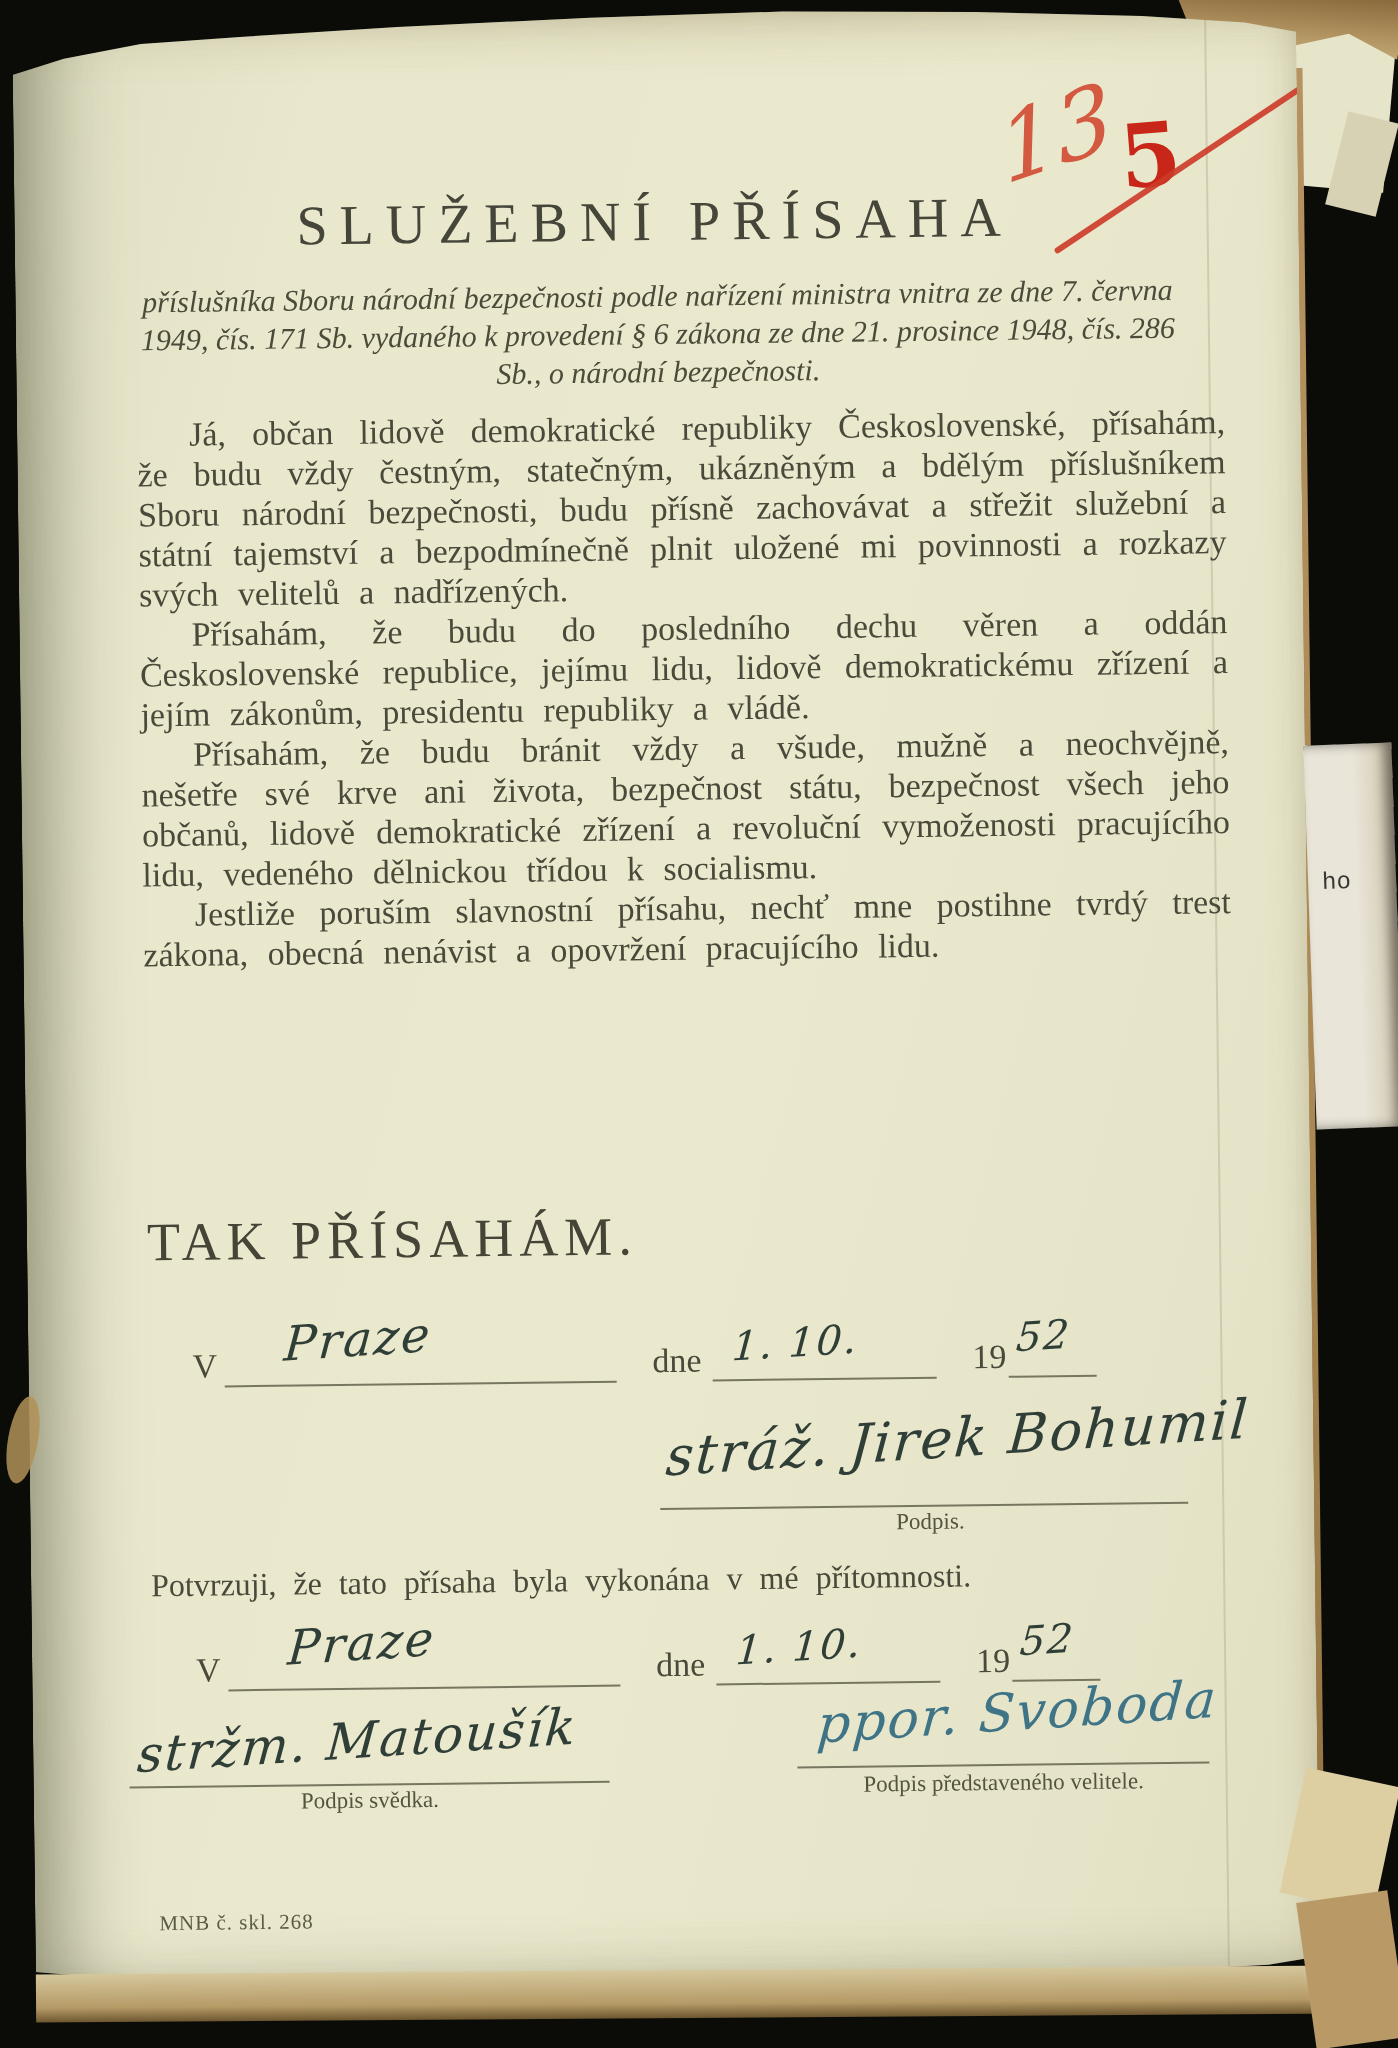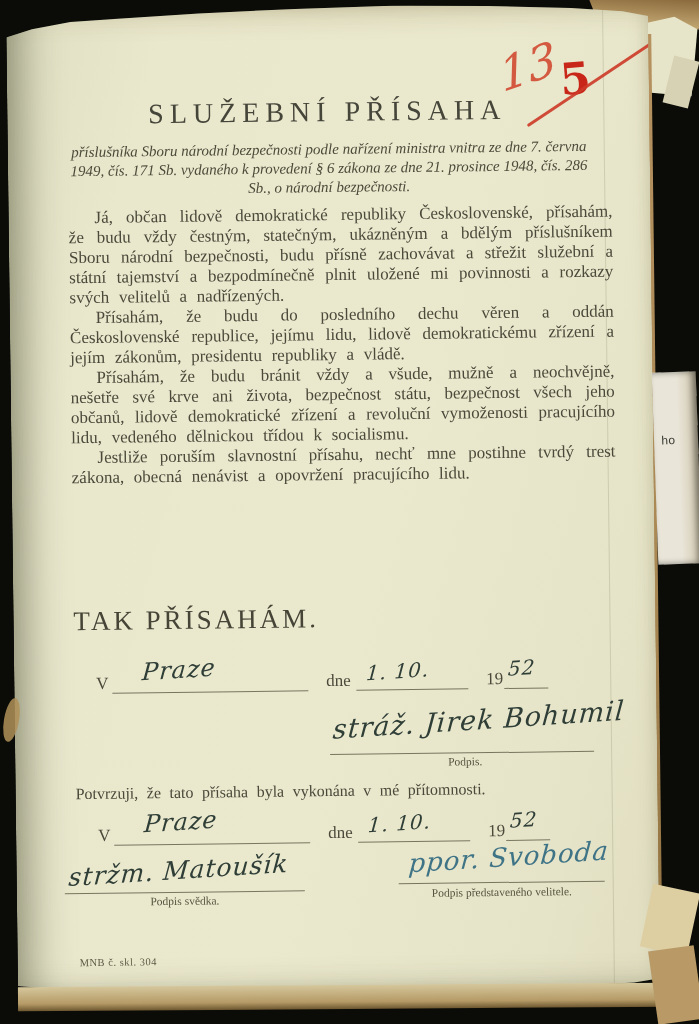--- a/index.html
+++ b/index.html
@@ -174,21 +174,21 @@
     <div class="hand" style="left:494px;top:804px;font-size:20px;">52</div>
 
     <div class="hand" style="left:52px;top:848px;font-size:25px;">stržm. Matoušík</div>
     <div class="fline" style="left:48px;top:852px;width:240px;height:32px;"></div>
     <div class="siglabel" style="left:48px;top:887px;width:240px;text-align:center;">Podpis svědka.</div>
 
     <div class="hand hand-blue" style="left:392px;top:838px;font-size:26px;">ppor. Svoboda</div>
     <div class="fline" style="left:382px;top:846px;width:206px;height:32px;"></div>
     <div class="siglabel" style="left:370px;top:882px;width:230px;text-align:center;">Podpis představeného velitele.</div>
 
-    <div class="footer-code">MNB č. skl. 304</div>
+    <div class="footer-code">MNB č. skl. 268</div>
   </div>
 
   <div class="frag-ho">
     <div class="frag-text">ho</div>
   </div>
 
   <div class="bottom-strip"></div>
   <div class="frag-br-1"></div>
   <div class="frag-br-2"></div>
   <div class="left-stain"></div>

